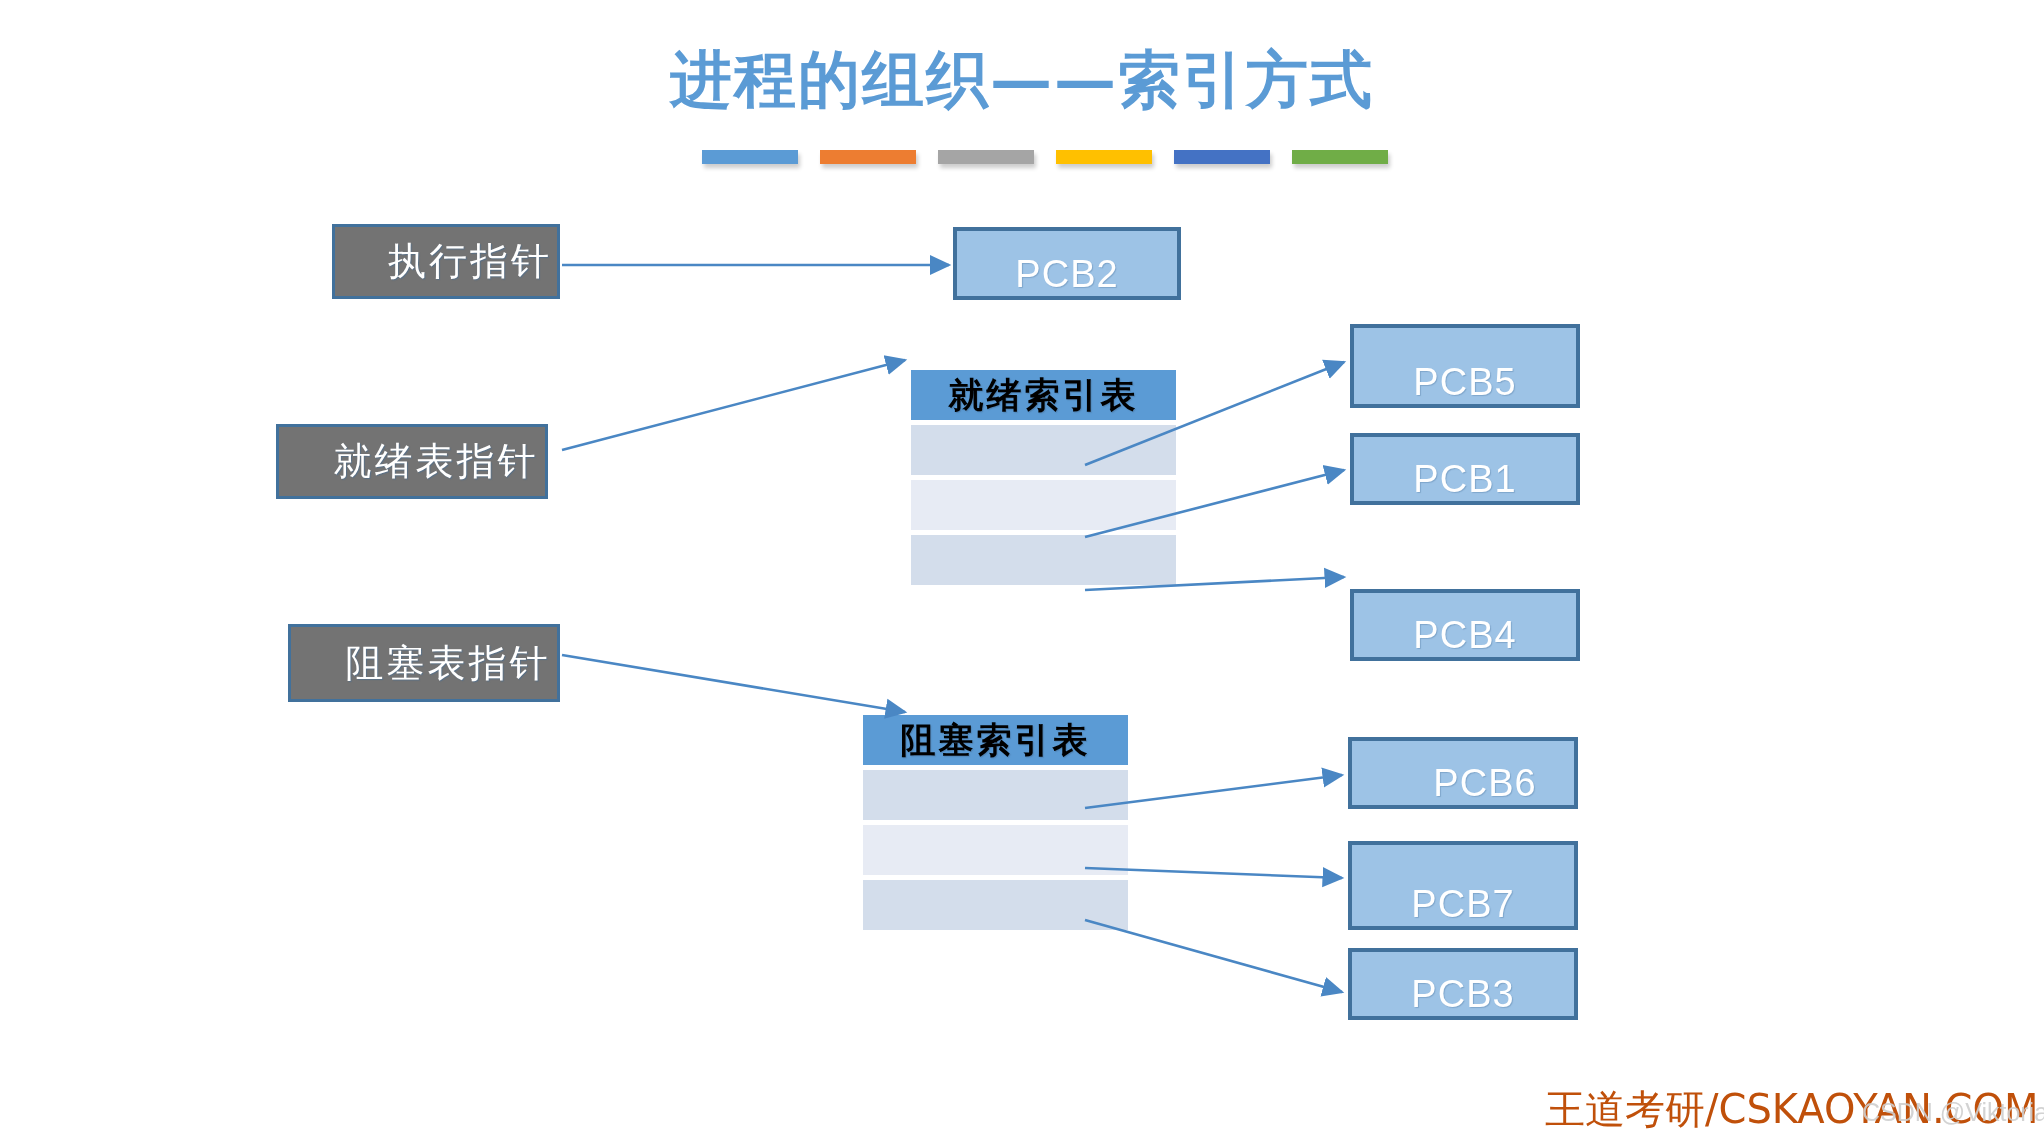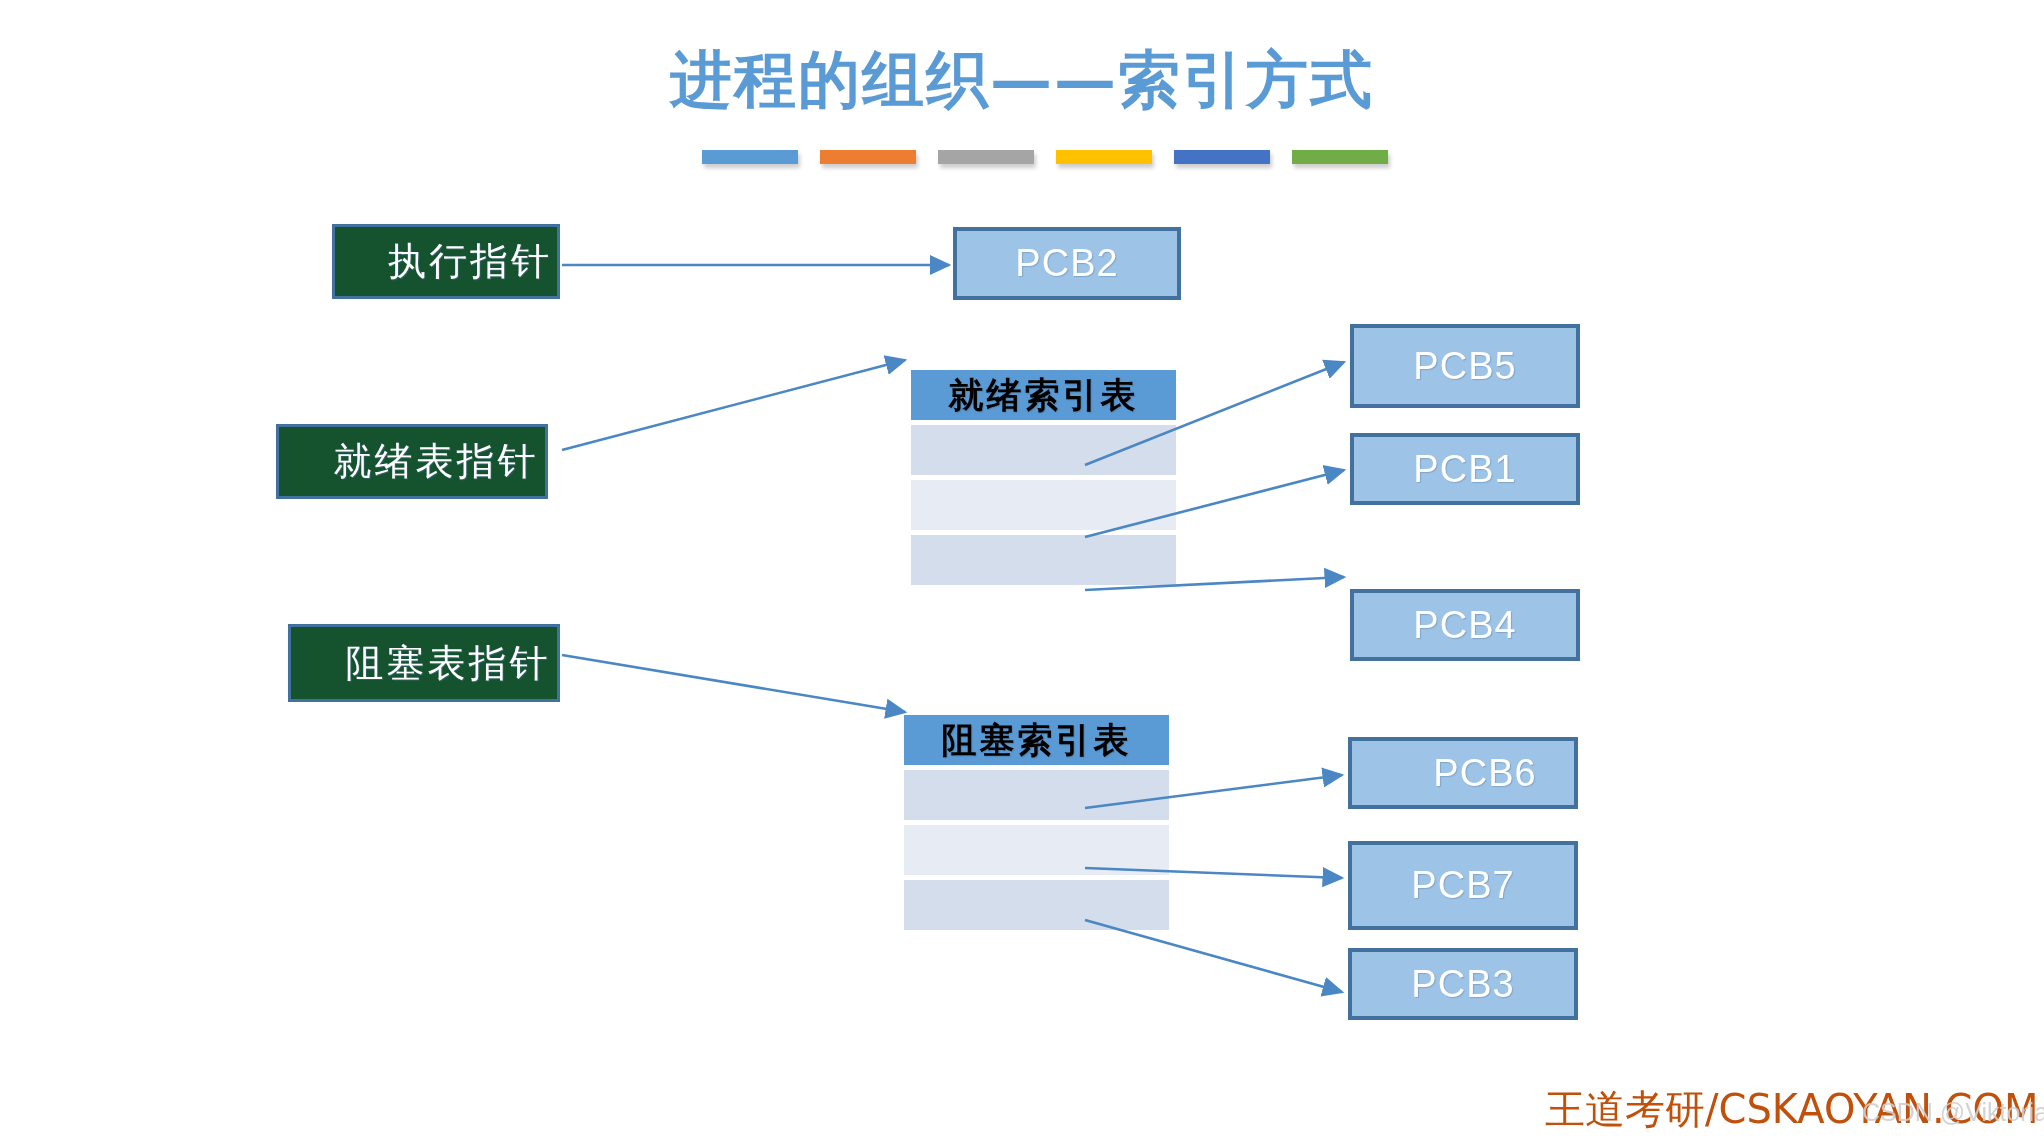--- a/index.html
+++ b/index.html
@@ -45,42 +45,42 @@
   }
   .accent-bar {
     width: 96px;
     height: 14px;
     box-shadow: 2px 4px 4px rgba(0,0,0,0.20);
   }
 
   
   .ptr-box {
     position: absolute;
-    background: #14532d;
+    background: #737373;
     border: 3px solid #41719c;
     box-sizing: border-box;
     display: flex;
     align-items: center;
     justify-content: center;
     font-family: "DejaVu Serif", "Liberation Serif", serif;
     font-size: 38px;
     color: #ffffff;
     letter-spacing: 3px;
     text-shadow: 1px 1px 1px rgba(70,110,150,0.55);
     padding-left: 48px;
   }
 
   
   .pcb-box {
     position: absolute;
     background: #9dc3e6;
     border: 4px solid #41719c;
     box-sizing: border-box;
     display: flex;
-    align-items: center;
+    align-items: flex-end;
     justify-content: center;
     font-size: 38px;
     color: #ffffff;
     letter-spacing: 1px;
     text-shadow: 1px 1px 1px rgba(90,130,170,0.45);
   }
 
   
   .index-table {
     position: absolute;
@@ -166,21 +166,21 @@
     <span>阻塞表指针</span>
   </div>
 
   <div class="index-table" style="left:911px; top:370px;">
     <div class="tbl-header">就绪索引表</div>
     <div class="tbl-row odd"></div>
     <div class="tbl-row even"></div>
     <div class="tbl-row odd"></div>
   </div>
 
-  <div class="index-table" style="left:904px; top:715px;">
+  <div class="index-table" style="left:863px; top:715px;">
     <div class="tbl-header">阻塞索引表</div>
     <div class="tbl-row odd"></div>
     <div class="tbl-row even"></div>
     <div class="tbl-row odd"></div>
   </div>
 
   <div class="pcb-box" style="left:953px; top:227px; width:228px; height:73px;">
     <span>PCB2</span>
   </div>
 

